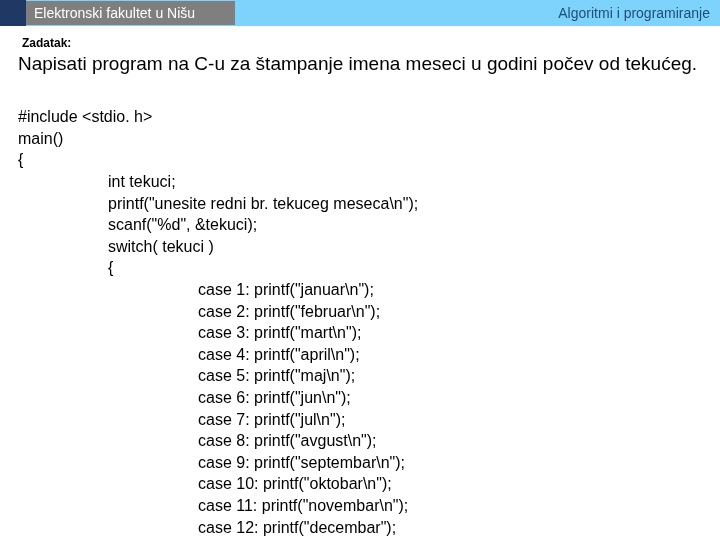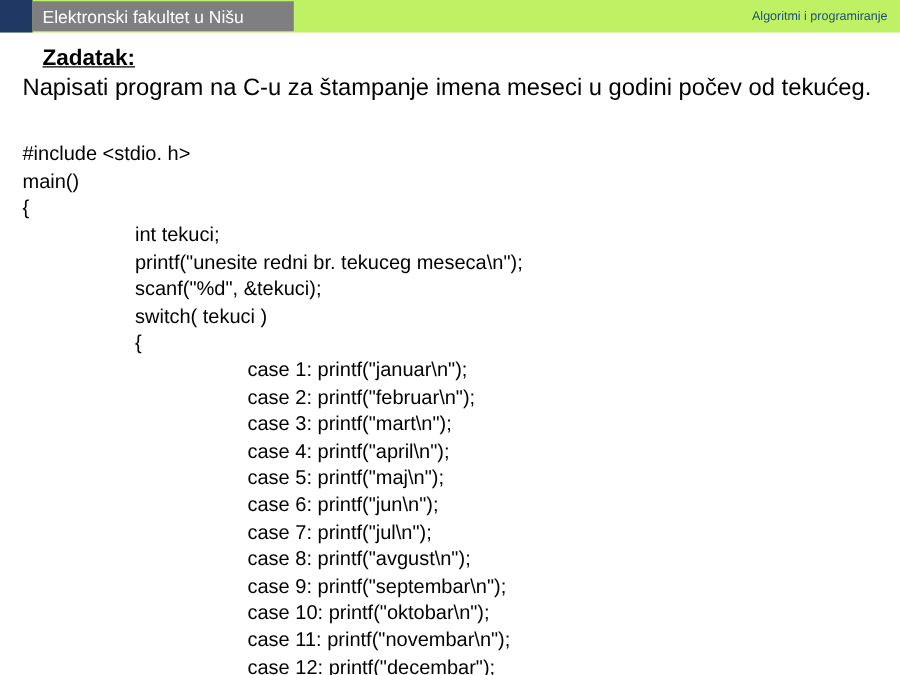--- a/index.html
+++ b/index.html
@@ -10,50 +10,49 @@
     background: #fff;
     font-family: Arial, Helvetica, sans-serif;
     color: #000;
     font-size: 13px;
     overflow: hidden;
   }
   .header {
     display: flex;
     align-items: center;
     height: 26px;
-    background: #bef264;
+    background: #7dd3fc;
   }
   .header .square {
     width: 26px;
     height: 26px;
     background: #1f3864;
   }
   .header .left-title {
     flex: 0 0 auto;
     color: #fff;
     background: #7f7f7f;
     font-size: 14px;
     padding: 4px 40px 4px 8px;
   }
   .header .spacer {
     flex: 1;
   }
   .header .right-title {
     color: #1f4e79;
-    font-size: 10px;
+    font-size: 14px;
     padding-right: 10px;
   }
   .content {
     padding: 6px 14px 0 18px;
   }
   .section-h {
     font-weight: bold;
-    text-decoration: underline;
-    font-size: 18px;
-    margin: 4px 0 2px 16px;
+    font-size: 12px;
+    margin: 4px 0 2px 4px;
   }
   .task-text {
     font-size: 19px;
     margin: 0 0 8px 0;
     line-height: 1.3;
   }
   .code {
     font-family: Arial, Helvetica, sans-serif;
     font-size: 16px;
     line-height: 1.35;

